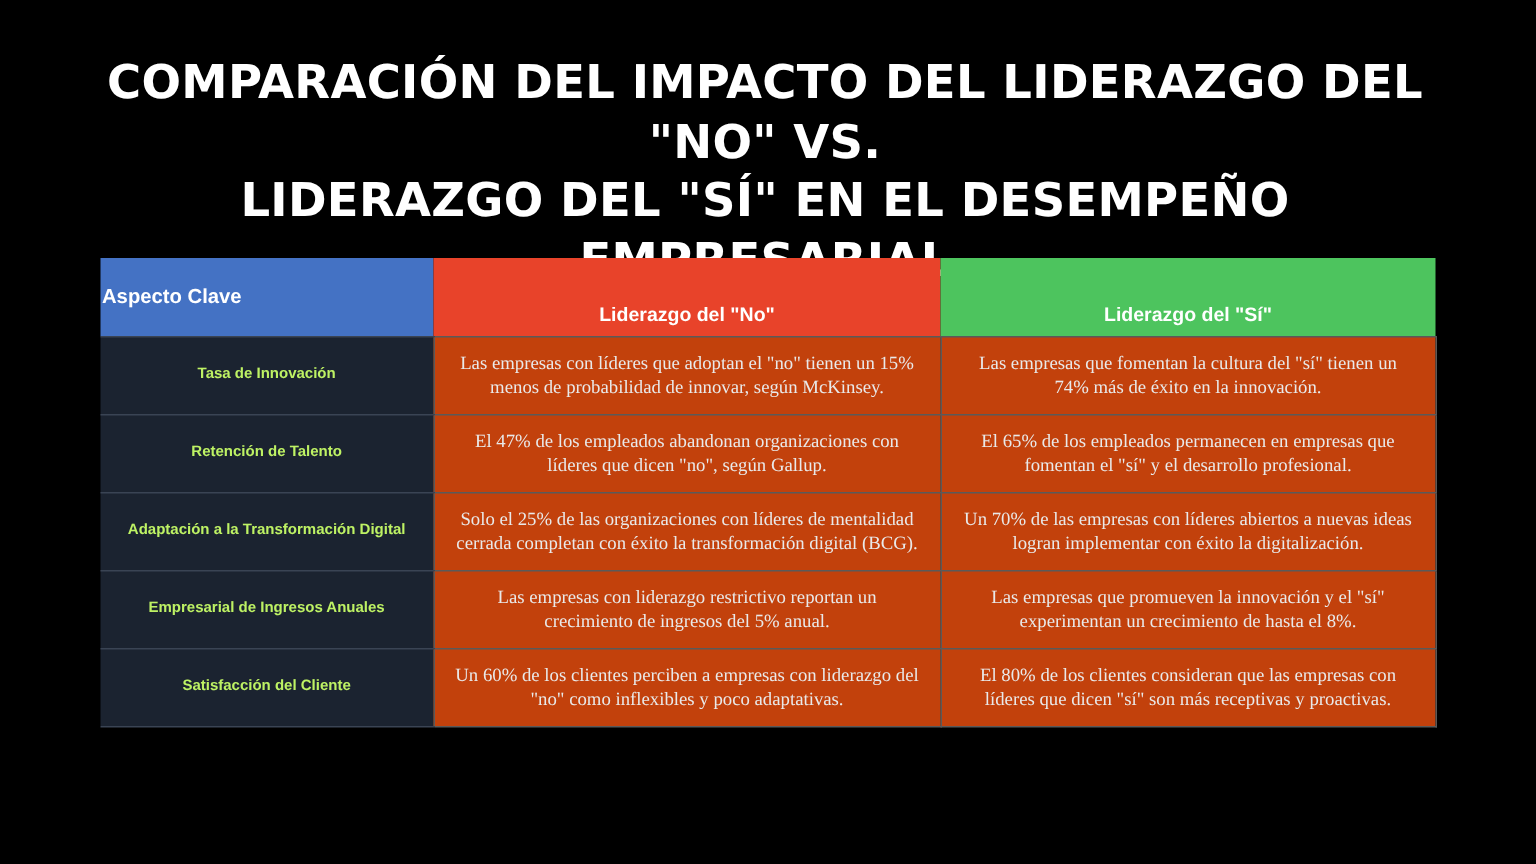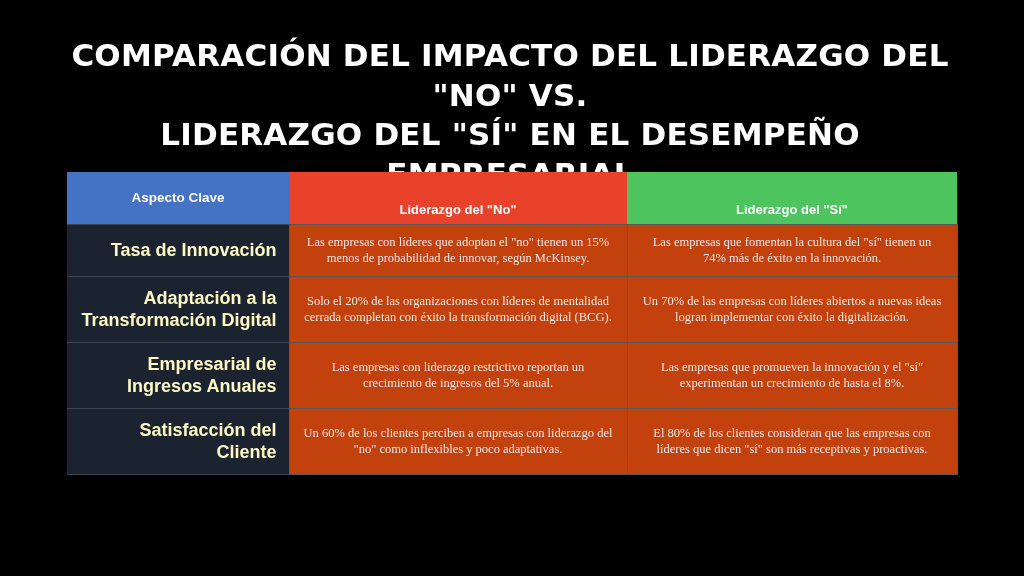--- a/index.html
+++ b/index.html
@@ -47,21 +47,21 @@
   table.matrix col.c2 { width: 330px; }
 
   
   th.hdr-aspect {
     background: #4472c4;
     color: #ffffff;
     font-size: 13.5px;
     font-weight: bold;
     height: 52px;
     vertical-align: middle;
-    text-align: center;
+    text-align: left;
     border: none;
     margin-left: 23px;
   }
   th.hdr-no {
     background: #e8432a;
     color: #ffffff;
     font-size: 13px;
     font-weight: bold;
     height: 52px;
     vertical-align: middle;
@@ -76,24 +76,24 @@
     height: 52px;
     vertical-align: middle;
     text-align: center;
     border: none;
   }
   
   .hdr-shift { position: relative; top: 12px; }
 
   td.aspect {
     background: #1b2330;
-    color: #fef9c3;
-    font-size: 18px;
+    color: #bef264;
+    font-size: 10px;
     font-weight: bold;
-    text-align: right;
+    text-align: center;
     padding: 10px 12px;
     border-top: 1px solid #3a4454;
     border-bottom: 1px solid #3a4454;
     line-height: 1.25;
   }
   td.cell {
     background: #c2410c;
     color: #e9e9e9;
     font-size: 12.5px;
     text-align: center;
@@ -142,22 +142,27 @@
           </th>
         </tr>
       </thead>
       <tbody>
         <tr>
           <td class="aspect">Tasa de Innovación</td>
           <td class="cell col-no">Las empresas con líderes que adoptan el "no" tienen un 15% menos de probabilidad de innovar, según McKinsey.</td>
           <td class="cell col-si">Las empresas que fomentan la cultura del "sí" tienen un 74% más de éxito en la innovación.</td>
         </tr>
         <tr>
+          <td class="aspect">Retención de Talento</td>
+          <td class="cell col-no">El 47% de los empleados abandonan organizaciones con líderes que dicen "no", según Gallup.</td>
+          <td class="cell col-si">El 65% de los empleados permanecen en empresas que fomentan el "sí" y el desarrollo profesional.</td>
+        </tr>
+        <tr>
           <td class="aspect">Adaptación a la Transformación Digital</td>
-          <td class="cell col-no">Solo el 20% de las organizaciones con líderes de mentalidad cerrada completan con éxito la transformación digital (BCG).</td>
+          <td class="cell col-no">Solo el 25% de las organizaciones con líderes de mentalidad cerrada completan con éxito la transformación digital (BCG).</td>
           <td class="cell col-si">Un 70% de las empresas con líderes abiertos a nuevas ideas logran implementar con éxito la digitalización.</td>
         </tr>
         <tr>
           <td class="aspect">Empresarial de Ingresos Anuales</td>
           <td class="cell col-no">Las empresas con liderazgo restrictivo reportan un crecimiento de ingresos del 5% anual.</td>
           <td class="cell col-si">Las empresas que promueven la innovación y el "sí" experimentan un crecimiento de hasta el 8%.</td>
         </tr>
         <tr>
           <td class="aspect">Satisfacción del Cliente</td>
           <td class="cell col-no">Un 60% de los clientes perciben a empresas con liderazgo del "no" como inflexibles y poco adaptativas.</td>

